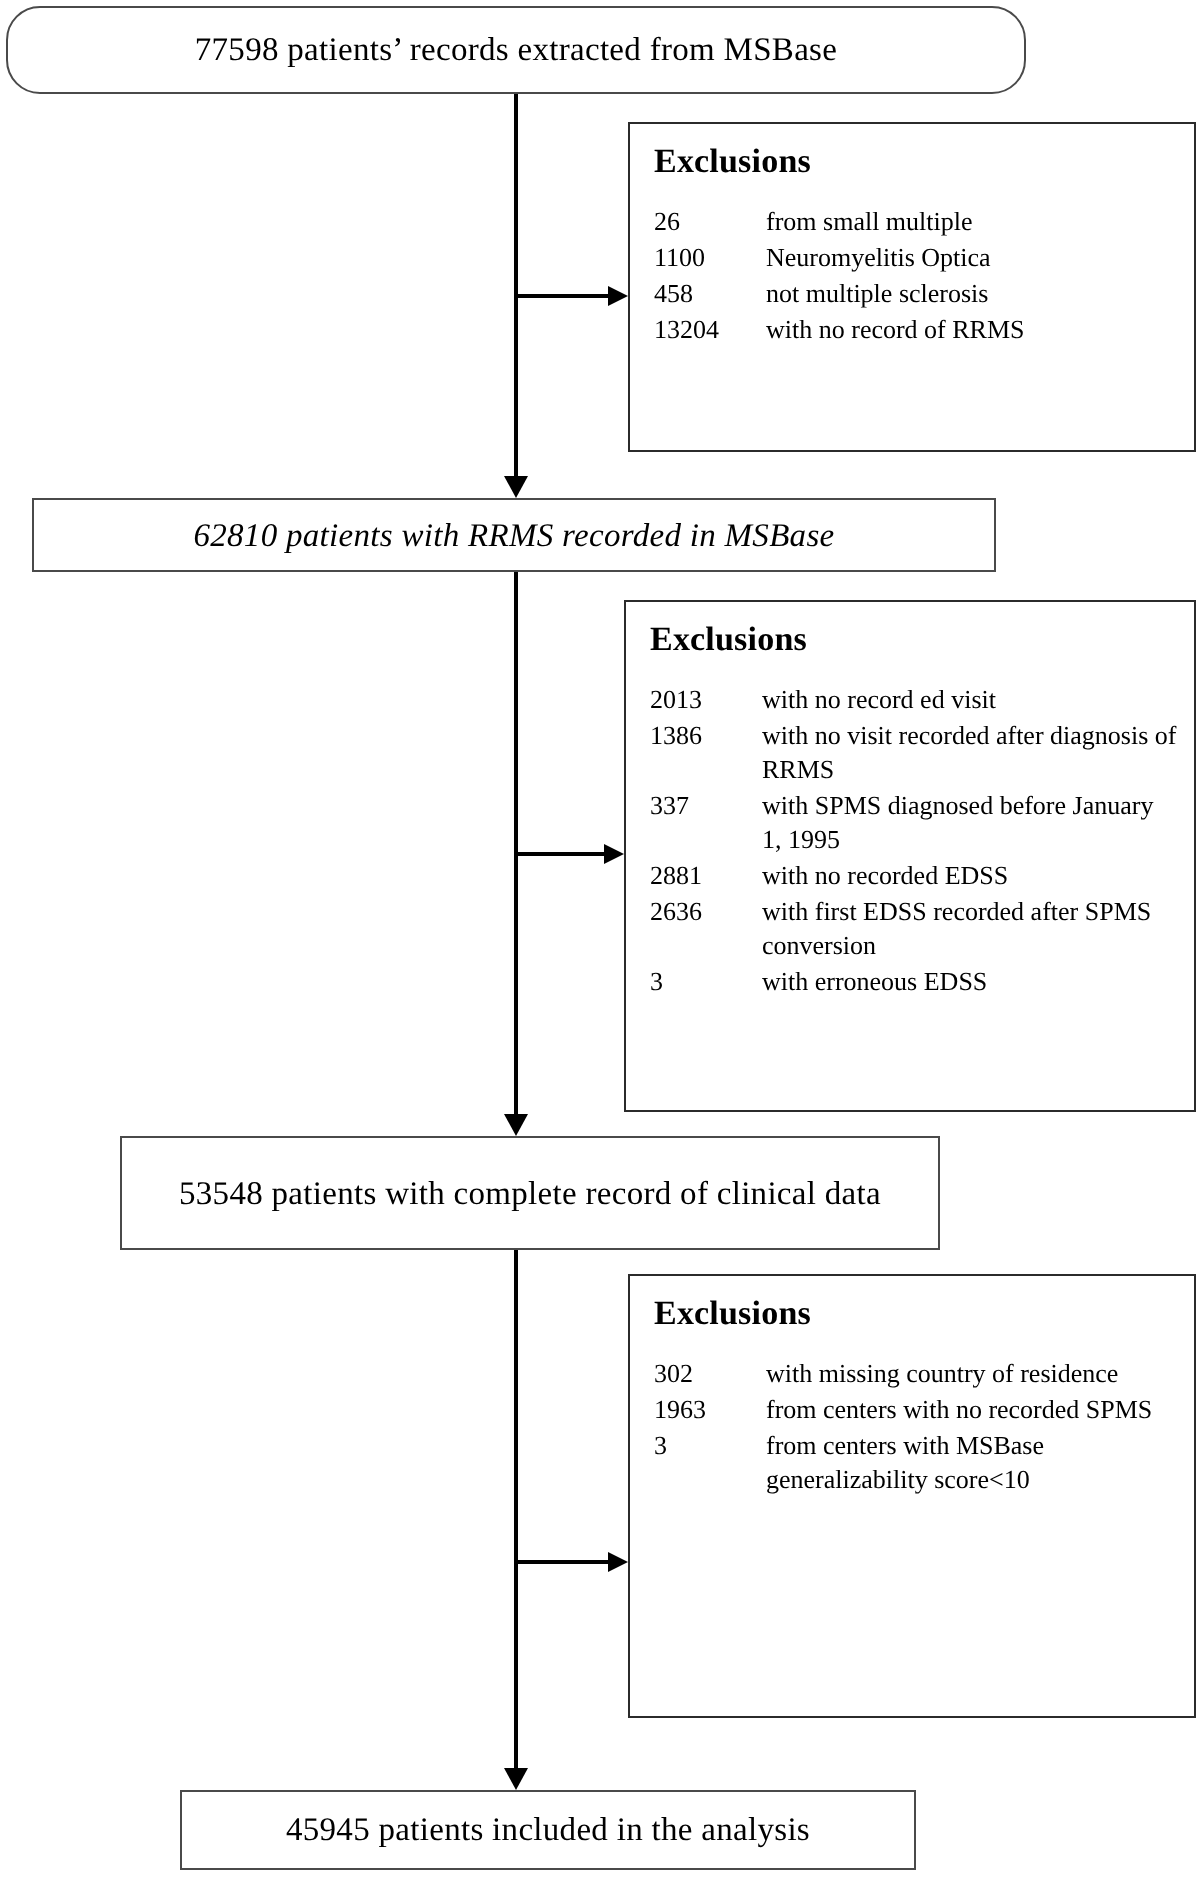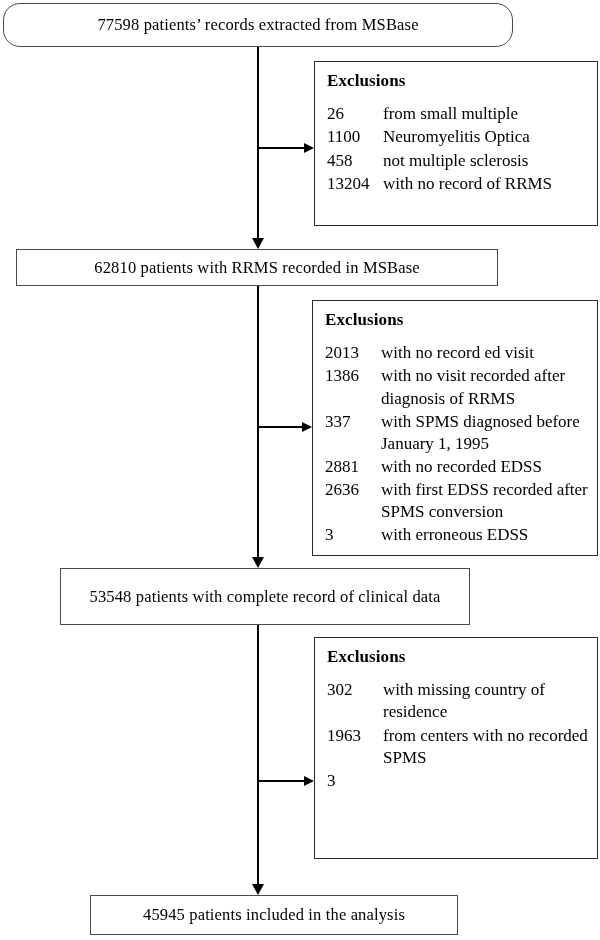--- a/index.html
+++ b/index.html
@@ -48,21 +48,21 @@
     line-height: 1.2;
     margin-bottom: 12px;
     letter-spacing: 0.1px;
   }
   .excl-list {
     display: block;
   }
   .excl-row {
     display: flex;
     align-items: flex-start;
-    font-size: 17px;
+    font-size: 13px;
     line-height: 1.30;
     margin-bottom: 1px;
   }
   .excl-count {
     flex: 0 0 auto;
     width: 56px;
     text-align: left;
     white-space: nowrap;
   }
   .excl-text {
@@ -130,21 +130,21 @@
         <span class="excl-count">458</span>
         <span class="excl-text">not multiple sclerosis</span>
       </div>
       <div class="excl-row">
         <span class="excl-count">13204</span>
         <span class="excl-text">with no record of RRMS</span>
       </div>
     </div>
   </div>
 
-  <div class="node" style="left:16px; top:249px; width:482px; height:37px;">
+  <div class="node" style="left:16px; top:249px; width:482px; height:37px;font-style:italic;">
     <span>62810 patients with RRMS  recorded in MSBase</span>
   </div>
 
   <div class="vline" style="left:257px; top:286px; height:274px;"></div>
   <div class="arrow-down" style="left:252px; top:557px;"></div>
 
   <div class="hline" style="left:257px; top:426px; width:46px;"></div>
   <div class="arrow-right" style="left:302px; top:422px;"></div>
 
   <div class="excl-box" style="left:312px; top:300px; width:286px; height:256px;">
@@ -193,20 +193,21 @@
       <div class="excl-row">
         <span class="excl-count">302</span>
         <span class="excl-text">with missing country of residence</span>
       </div>
       <div class="excl-row">
         <span class="excl-count">1963</span>
         <span class="excl-text">from centers with no recorded SPMS</span>
       </div>
       <div class="excl-row">
         <span class="excl-count">3</span>
+        <span class="excl-text">from centers with MSBase generalizability score&lt;10</span>
       </div>
     </div>
   </div>
 
   <div class="node" style="left:90px; top:895px; width:368px; height:40px;">
     <span>45945 patients included in the  analysis</span>
   </div>
 
 </div>
 

